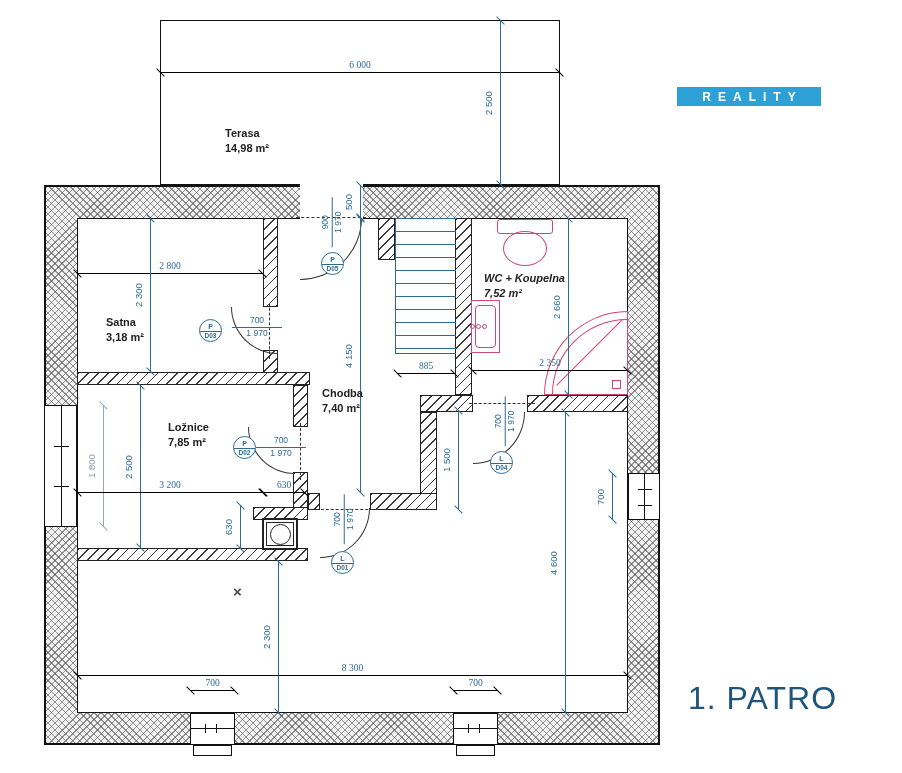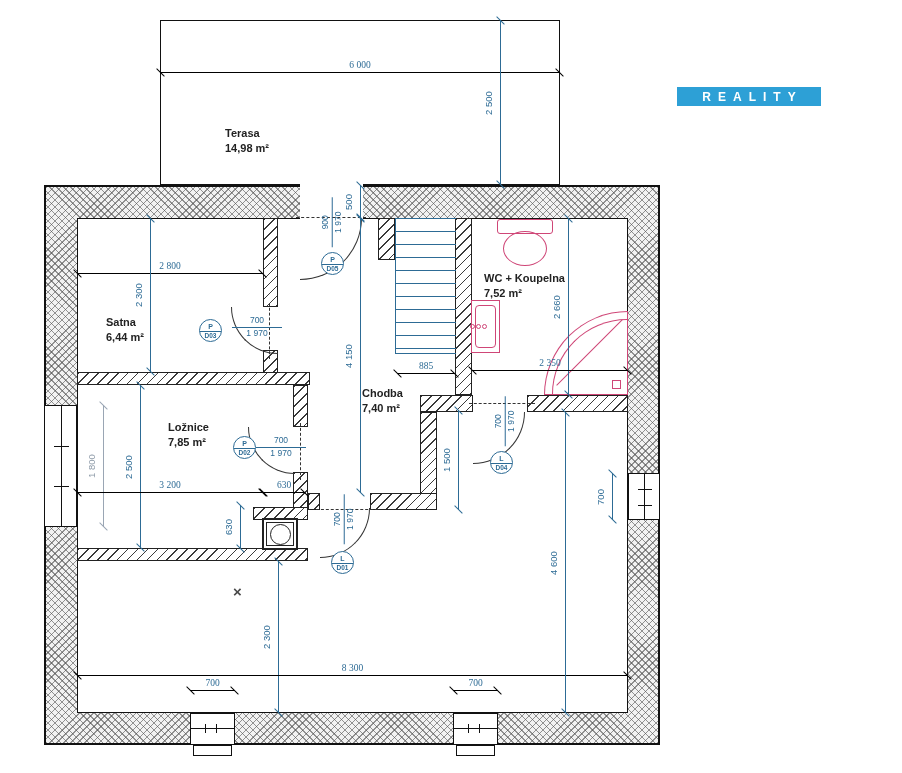--- a/index.html
+++ b/index.html
@@ -116,21 +116,21 @@
   #dim-b2300{left:278px;top:561px;height:152px;}
   #dim-8300{left:77px;top:675px;width:551px;}
   #dim-4600{left:565px;top:412px;height:301px;}
   #dim-700L{left:190px;top:690px;width:45px;}
   #dim-700R{left:453px;top:690px;width:45px;}
   #dim-700E{left:612px;top:473px;height:47px;}
 
   
   .room-label{position:absolute;font-size:11px;font-weight:600;color:#222;line-height:1.35;white-space:nowrap;}
   #lb-terasa{left:225px;top:126px;} #lb-satna{left:106px;top:315px;}
-  #lb-wc{left:484px;top:271px;} #lb-chodba{left:322px;top:386px;margin-left:40px;}
+  #lb-wc{left:484px;top:271px;font-style:italic;} #lb-chodba{left:322px;top:386px;}
   #lb-loznice{left:168px;top:420px;} #lb-obyvaci{left:408px;top:610px;}
   .terasa{position:absolute;left:160px;top:20px;width:400px;height:165px;
           box-sizing:border-box;border:1.5px solid #111;background:#fff;}
   #xmark{position:absolute;left:233px;top:583px;font-size:15px;font-weight:700;color:#4a4a4a;}
   .chimney{position:absolute;left:262px;top:518px;width:36px;height:32px;box-sizing:border-box;
            border:2px solid #222;background:#fff;}
   .chimney .in{position:absolute;left:2px;top:2px;right:2px;bottom:2px;border:1px solid #222;}
   .chimney .circ{position:absolute;left:50%;top:50%;width:19px;height:19px;margin:-10px 0 0 -10px;
            border:1.5px solid #222;border-radius:50%;}
   #patro{position:absolute;left:688px;top:680px;font-size:32px;color:#1e5578;letter-spacing:1px;}
@@ -332,32 +332,33 @@
     </div>
   <div class="dim-h" id="dim-700R">
       <span class="lbl">700</span>
     </div>
   <div class="dim-v" id="dim-700E">
       <span class="lbl">700</span>
     </div>
 
   <div class="room-label" id="lb-satna">
     <span>Satna</span><br>
-    <span>6,44 m²</span>
+    <span>3,18 m²</span>
   </div>
   <div class="room-label" id="lb-wc">
     <span>WC + Koupelna</span><br>
     <span>7,52 m²</span>
   </div>
   <div class="room-label" id="lb-chodba">
     <span>Chodba</span><br>
     <span>7,40 m²</span>
   </div>
   <div class="room-label" id="lb-loznice">
     <span>Ložnice</span><br>
     <span>7,85 m²</span>
   </div>
 
   <div id="logo-blue">
     <span>REALITY</span>
   </div>
+  <div id="patro">1. PATRO</div>
 
 </div>
 
 </body></html>

